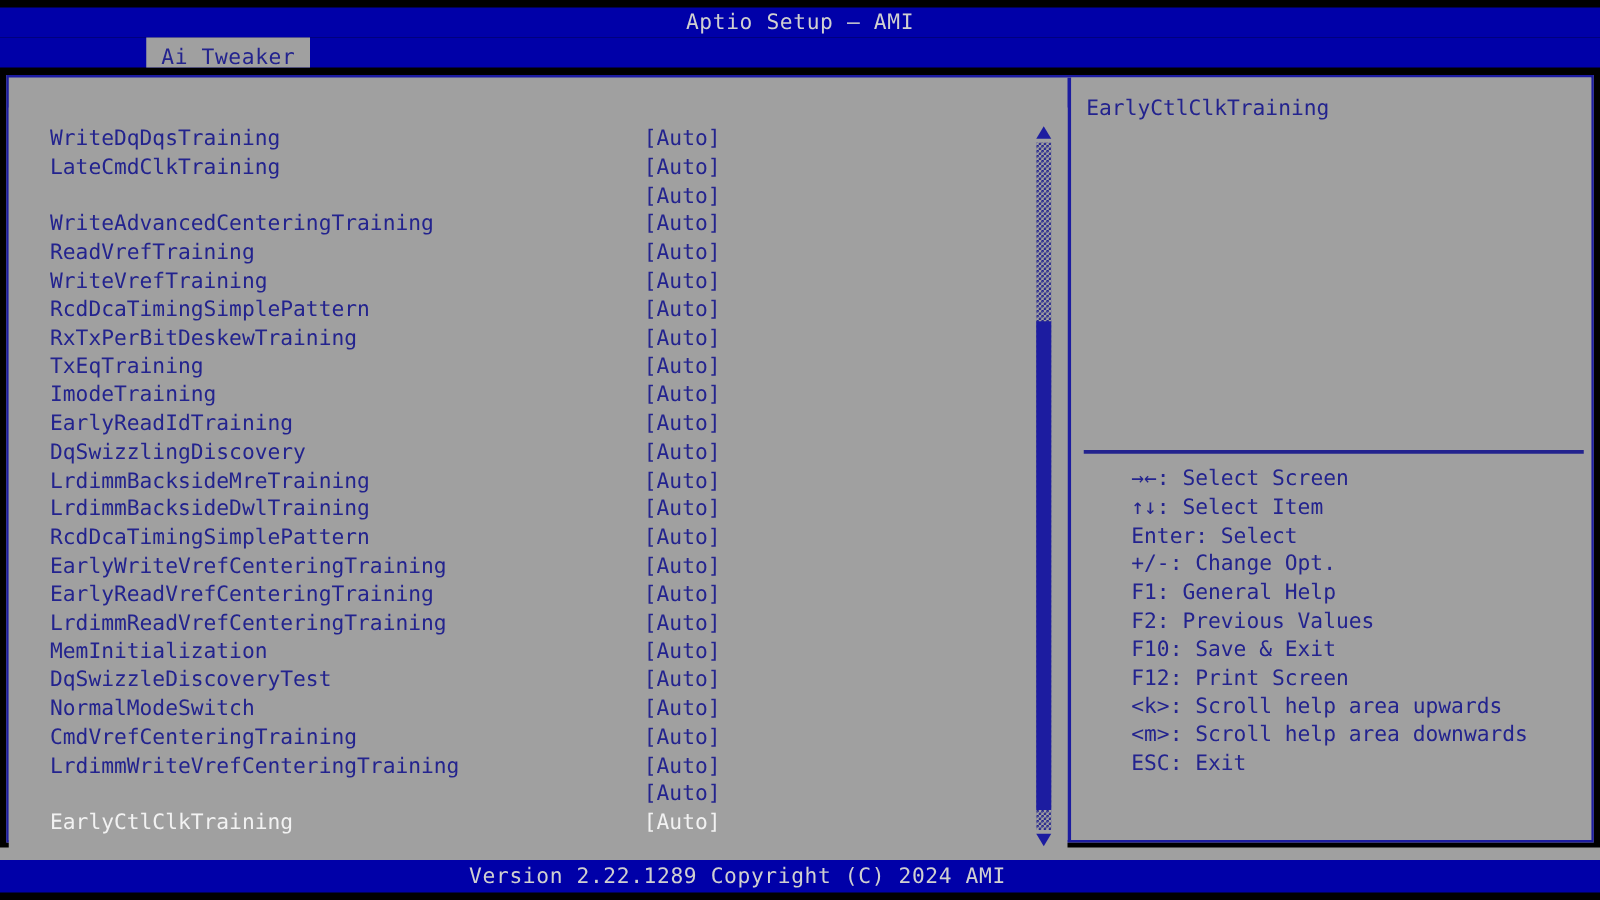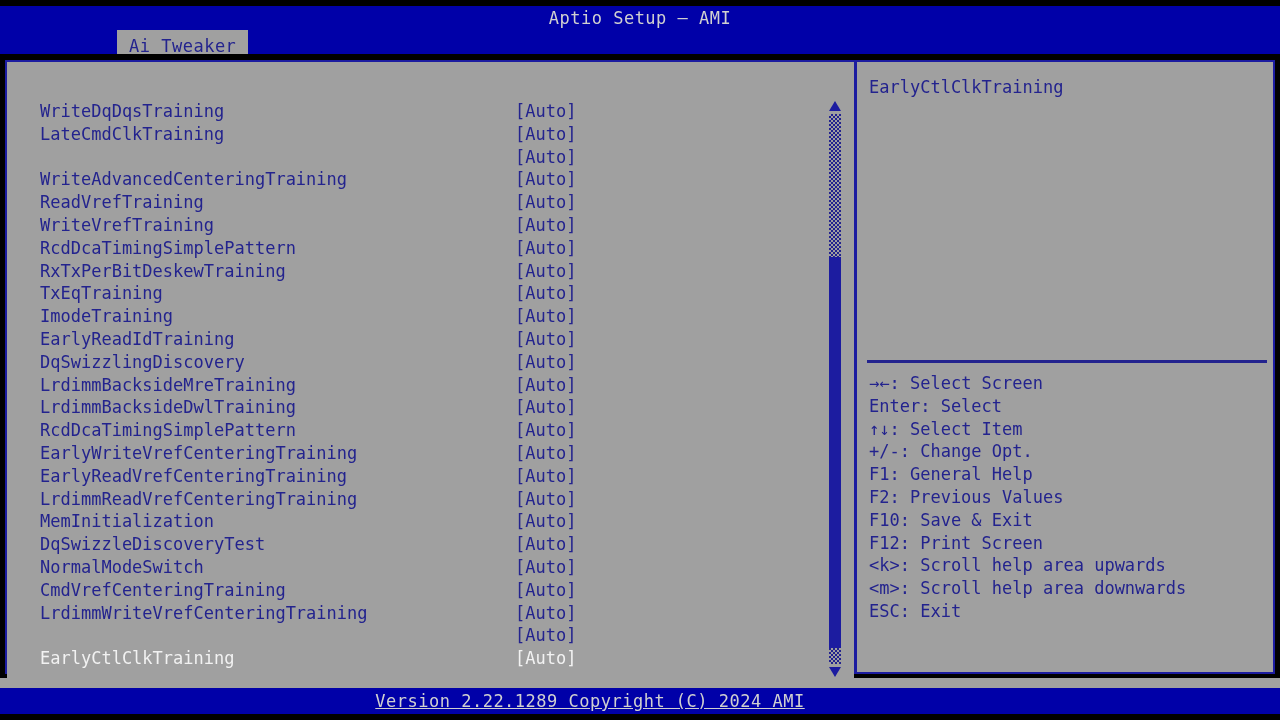--- a/index.html
+++ b/index.html
@@ -123,34 +123,34 @@
     position:absolute; left:10px; right:6px; top:298px;
     height:0; border-top:3px solid #23238e;
   }
   .keylist {
     position:absolute; left:12px; top:310px; right:4px;
   }
   .keyrow {
     height:22.8px; line-height:22.8px;
     font-size:17px; color:#23238e;
     white-space:pre;
+    margin-left:36px;
   }
   .keyrow .glyphs { letter-spacing:0px; }
 
   
   .footerbar {
     position:absolute; left:0; bottom:6px; width:1280px; height:26px;
     background:#0000a8;
   }
   .footertext {
     position:absolute; left:0; bottom:6px; width:1180px; height:26px;
     line-height:26px; text-align:center;
     color:#d0d0d0; font-size:17px; letter-spacing:0.5px;
     white-space:pre;
-    text-decoration:underline;
   }
   .gapstrip {
     position:absolute; left:0; bottom:32px; width:1280px; height:10px;
     background:#a0a0a0;
   }
 </style>
 </head>
 <body>
 
 <div id="screen">
@@ -208,22 +208,22 @@
       </div>
     </div>
 
     <div class="divider"></div>
 
     <div class="rightpane">
       <div class="helptext">EarlyCtlClkTraining</div>
       <div class="hsep"></div>
       <div class="keylist" id="keylist">
           <div class="keyrow"><span class="glyphs">→←</span><span>: Select Screen</span></div>
+          <div class="keyrow"><span class="glyphs">↑↓</span><span>: Select Item</span></div>
           <div class="keyrow"><span>Enter: Select</span></div>
-          <div class="keyrow"><span class="glyphs">↑↓</span><span>: Select Item</span></div>
           <div class="keyrow"><span>+/-: Change Opt.</span></div>
           <div class="keyrow"><span>F1: General Help</span></div>
           <div class="keyrow"><span>F2: Previous Values</span></div>
           <div class="keyrow"><span>F10: Save &amp; Exit</span></div>
           <div class="keyrow"><span>F12: Print Screen</span></div>
           <div class="keyrow"><span>&lt;k&gt;: Scroll help area upwards</span></div>
           <div class="keyrow"><span>&lt;m&gt;: Scroll help area downwards</span></div>
           <div class="keyrow"><span>ESC: Exit</span></div>
         </div>
     </div>

